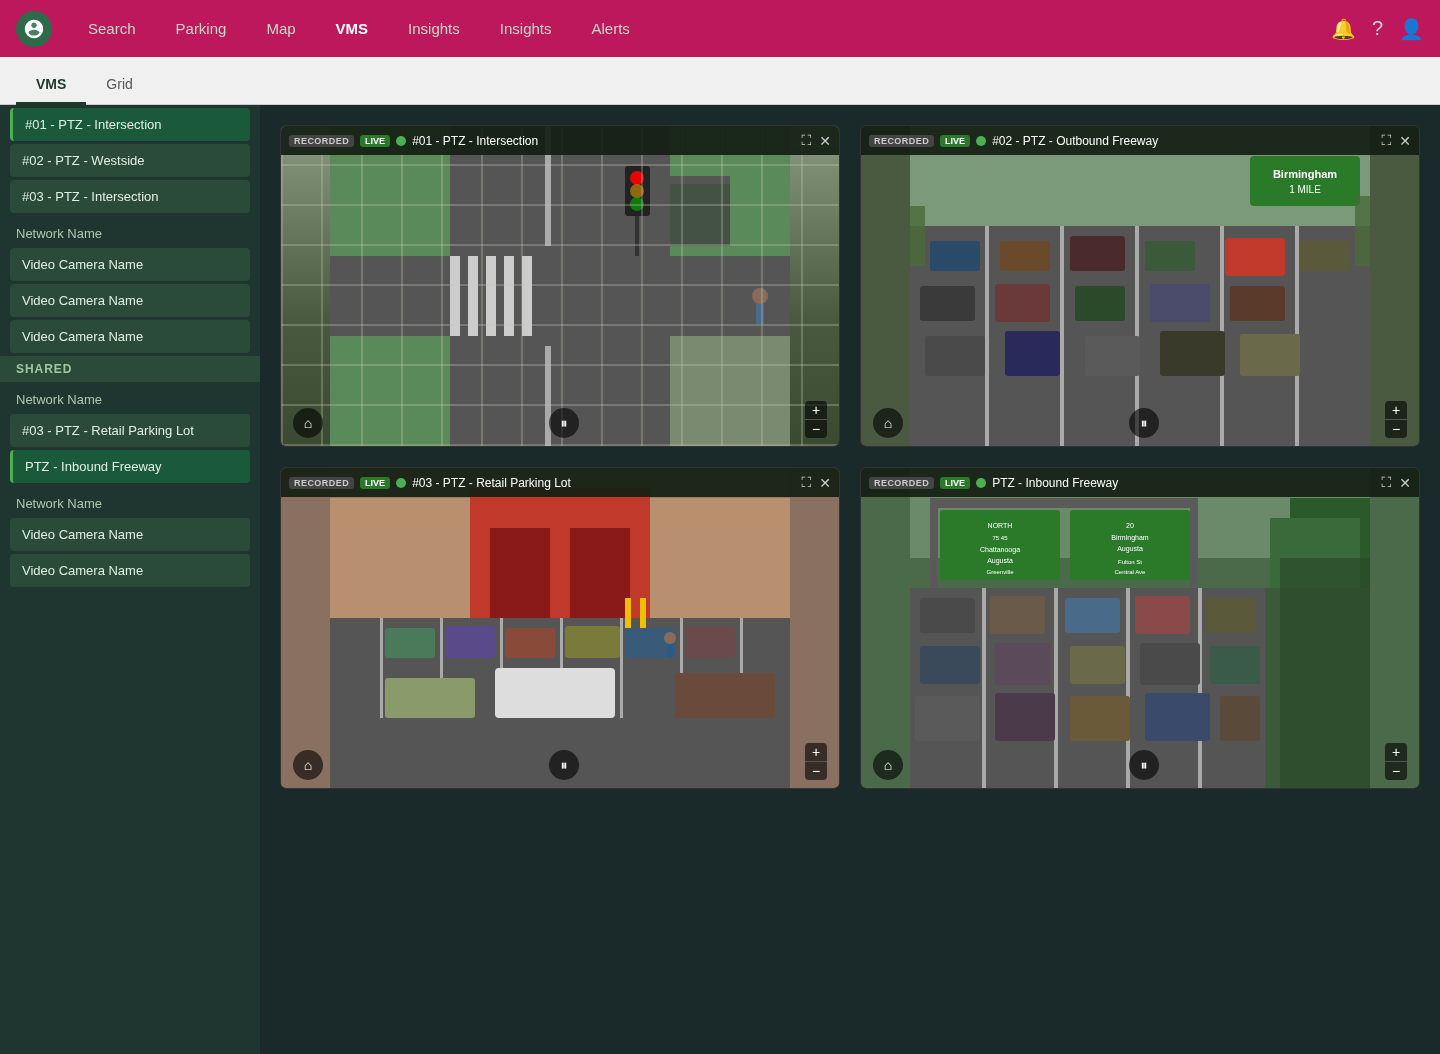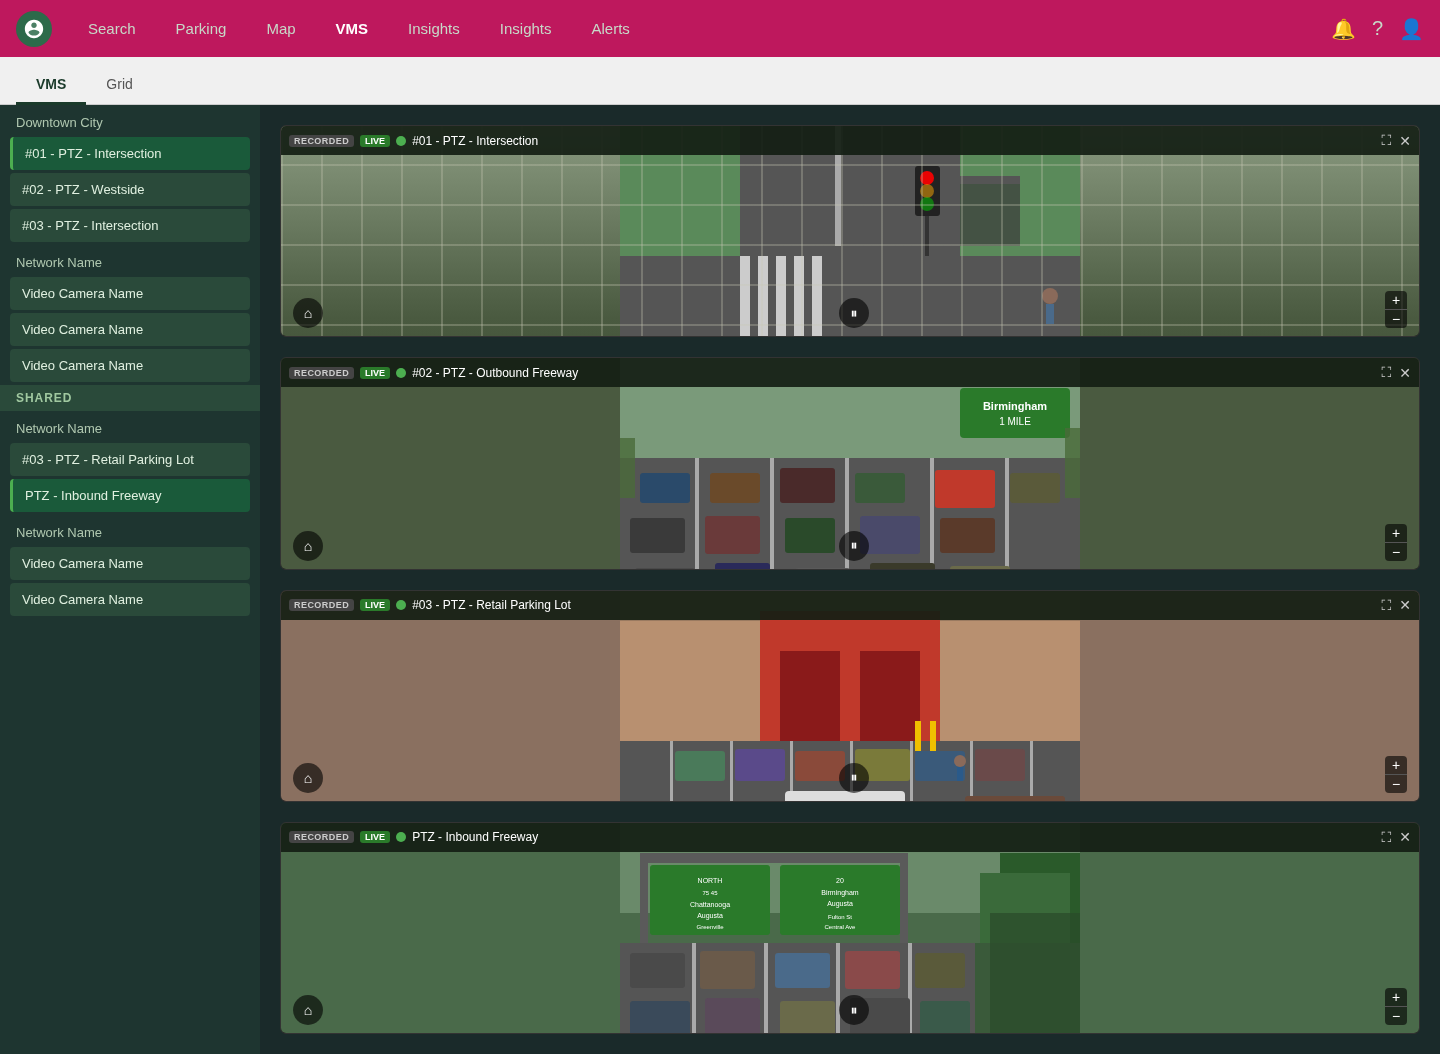--- a/index.html
+++ b/index.html
@@ -117,21 +117,21 @@
     }
     .sidebar-item.active { background: #1a5a3a; border-left: 3px solid #4caf50; }
 
     
     .main {
       flex: 1;
       background: #1a2a2a;
       padding: 20px;
       overflow-y: auto;
       display: grid;
-      grid-template-columns: 1fr;
+      grid-template-columns: 1fr 1fr;
       grid-template-rows: auto auto;
       gap: 20px;
       align-content: start;
     }
 
     
     .camera-card {
       background: #111;
       border-radius: 6px;
       overflow: hidden;
@@ -277,21 +277,20 @@
 <div class="tabs-bar">
   <div class="tab active">VMS</div>
   <div class="tab">Grid</div>
 </div>
 
 <div class="content">
 
   <aside class="sidebar">
 
 
-    <div class="sidebar-group-label">Downtown City</div>
     <div class="sidebar-item active">#01 - PTZ -  Intersection</div>
     <div class="sidebar-item">#02 - PTZ - Westside</div>
     <div class="sidebar-item">#03 - PTZ - Intersection</div>
 
     <div class="sidebar-group-label">Network Name</div>
     <div class="sidebar-item">Video Camera Name</div>
     <div class="sidebar-item">Video Camera Name</div>
     <div class="sidebar-item">Video Camera Name</div>
 
     <div class="sidebar-section-label" style="">SHARED</div>

